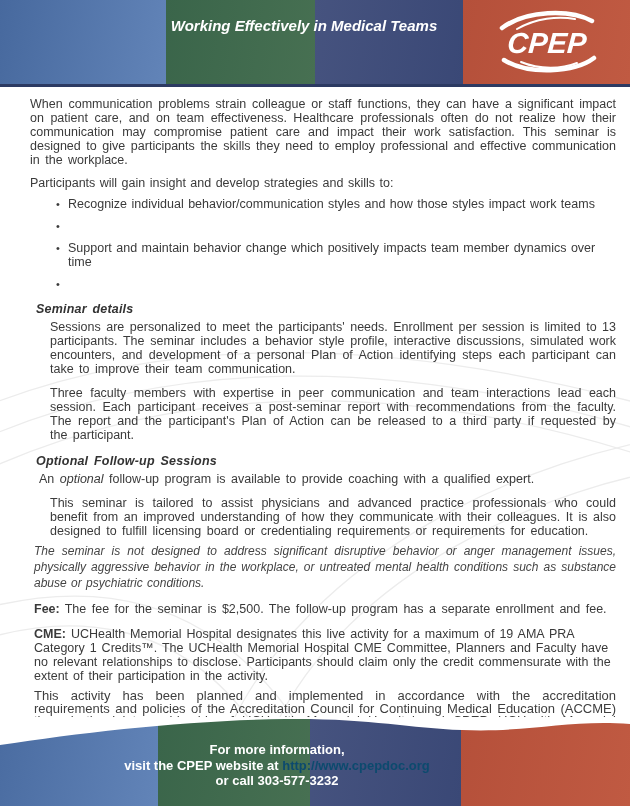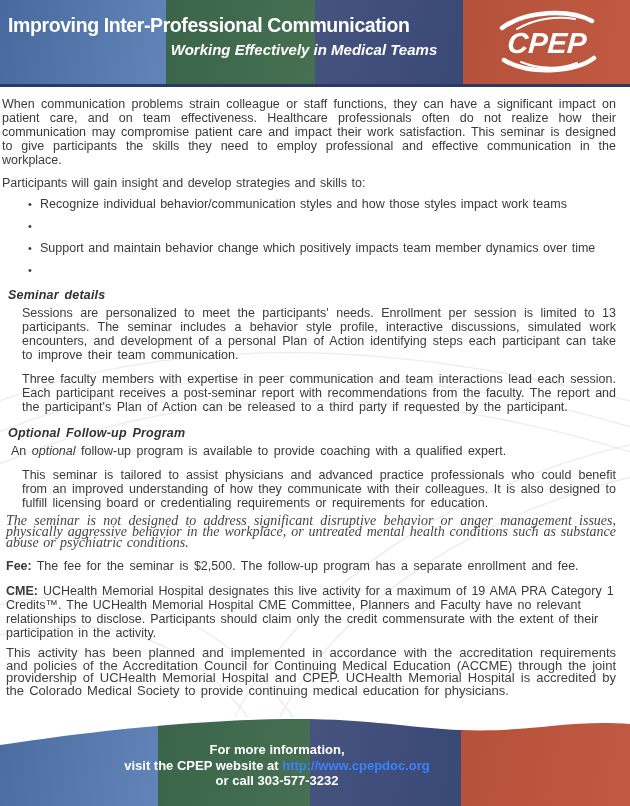--- a/index.html
+++ b/index.html
@@ -26,71 +26,70 @@
   .logo{position:absolute;right:26px;top:8px;width:114px;height:70px;z-index:2;}
   .logo svg{position:absolute;left:0;top:0;}
   .logo-text{
     position:absolute;left:0;right:0;top:19px;text-align:center;color:#fff;
     font-size:29px;font-weight:bold;font-style:italic;letter-spacing:0px;
     transform:skewX(-4deg);
   }
   
   .watermark{position:absolute;left:0;top:87px;width:630px;height:640px;z-index:0;pointer-events:none;}
   
-  .main{position:relative;z-index:1;padding:10px 14px 0 2px;}
+  .main{position:relative;z-index:1;padding:10px 14px 0 30px;}
   p{margin:0;}
   .body-text{font-size:12.5px;line-height:14px;word-spacing:2px;}
   .just{text-align:justify;}
   .p1{margin-bottom:9px;}
   .lead{margin-bottom:7px;word-spacing:1px;}
   .skills{list-style:none;margin:0 0 11px 0;padding:0 0 0 26px;}
   .skills li{display:flex;margin-bottom:8px;font-size:12.5px;line-height:14px;word-spacing:1px;}
   .dot{width:12px;flex:none;color:#3a3a3a;font-size:11px;}
   .sec-h{
     font-size:12.5px;font-weight:bold;font-style:italic;color:#333;
     margin:0 0 4px 6px;letter-spacing:0.2px;word-spacing:2px;
   }
   .sec-p{margin-left:20px;}
   .mb10{margin-bottom:10px;} .mb12{margin-bottom:12px;}
   .one-line{margin-left:9px;margin-bottom:10px;}
   .disclaimer{
-    margin:5px 0 11px 4px;font-size:14px;font-style:italic;line-height:11px;
-    color:#454545;text-align:justify;word-spacing:1px;font-family:Liberation Serif, serif;
+    margin:5px 0 11px 4px;font-size:12px;font-style:italic;line-height:16px;
+    color:#454545;text-align:justify;word-spacing:1px;
   }
   .label{font-weight:bold;margin-right:5px;}
   .fee-line{margin-left:4px;margin-bottom:11px;}
   .cme-par{margin-left:4px;margin-bottom:7px;word-spacing:1.5px;}
   .accme{
     margin-left:4px;font-size:13px;line-height:12.5px;text-align:justify;
     word-spacing:1.5px;color:#3e3e3e;
   }
   
   .footer{position:absolute;left:0;bottom:0;width:574px;height:88px;z-index:2;}
   .fb-blue {left:0;width:158px;background:linear-gradient(100deg,#4a6ca1,#6284b8);}
   .fb-green{left:158px;width:152px;background:linear-gradient(100deg,#3a654a,#477052);}
   .fb-navy {left:310px;width:151px;background:linear-gradient(100deg,#46537f,#3a4876);}
   .fb-red  {left:461px;width:169px;background:linear-gradient(100deg,#b5503a,#c05a42);}
   .wave{position:absolute;left:0;top:-1px;width:630px;height:30px;}
   .footer-text{
     position:absolute;left:0;right:0;top:24px;text-align:center;color:#fff;
     font-size:13px;font-weight:bold;line-height:15.5px;transform:translateX(-10px);
   }
-  .url{color:#3b82f6;}
+  .url{color:#0c4a6e;}
 </style>
 </head>
 <body>
 
 <div class="header">
   <div class="band hb-blue"></div>
   <div class="band hb-green"></div>
   <div class="band hb-navy"></div>
   <div class="band hb-red"></div>
 
   <div class="header-text">
-    <div class="title">Improving Inter-Professional Communication</div>
     <div class="subtitle">Working Effectively in Medical Teams</div>
   </div>
 
   <div class="logo">
     <svg width="114" height="70" viewBox="0 0 114 70">
       <g fill="none" stroke="#ffffff" stroke-linecap="round">
         <path d="M12 20 C36 2 80 1 102 13" stroke-width="4.5"></path>
         <path d="M27 21 C46 10 68 8 85 11" stroke-width="2"></path>
         <path d="M14 52 C38 67 84 65 104 50" stroke-width="4.5"></path>
         <path d="M31 54 C50 62 72 61 87 55" stroke-width="2"></path>
@@ -132,21 +131,21 @@
     </li>
     <li>
       <span class="dot">•</span>
     </li>
   </ul>
 
   <h3 class="sec-h">Seminar details</h3>
   <p class="body-text just sec-p mb10">Sessions are personalized to meet the participants' needs. Enrollment per session is limited to 13 participants. The seminar includes a behavior style profile, interactive discussions, simulated work encounters, and development of a personal Plan of Action identifying steps each participant can take to improve their team communication.</p>
   <p class="body-text just sec-p mb12">Three faculty members with expertise in peer communication and team interactions lead each session. Each participant receives a post-seminar report with recommendations from the faculty. The report and the participant's Plan of Action can be released to a third party if requested by the participant.</p>
 
-  <h3 class="sec-h">Optional Follow-up Program</h3>
+  <h3 class="sec-h">Optional Follow-up Sessions</h3>
   <p class="body-text one-line"><span>An </span><em>optional</em><span> follow-up program is available to provide coaching with a qualified expert.</span></p>
 
   <p class="body-text just sec-p">This seminar is tailored to assist physicians and advanced practice professionals who could benefit from an improved understanding of how they communicate with their colleagues. It is also designed to fulfill licensing board or credentialing requirements or requirements for education.</p>
   <p class="disclaimer">The seminar is not designed to address significant disruptive behavior or anger management issues, physically aggressive behavior in the workplace, or untreated mental health conditions such as substance abuse or psychiatric conditions.</p>
 
   <p class="body-text fee-line"><span class="label">Fee:</span><span>The fee for the seminar is $2,500. The follow-up program has a separate enrollment and fee.</span></p>
 
   <p class="body-text cme-par"><span class="label">CME:</span><span>UCHealth Memorial Hospital designates this live activity for a maximum of 19 AMA PRA Category 1 Credits™. The UCHealth Memorial Hospital CME Committee, Planners and Faculty have no relevant relationships to disclose. Participants should claim only the credit commensurate with the extent of their participation in the activity.</span></p>
 
   <p class="accme">This activity has been planned and implemented in accordance with the accreditation requirements and policies of the Accreditation Council for Continuing Medical Education (ACCME) through the joint providership of UCHealth Memorial Hospital and CPEP.  UCHealth Memorial Hospital is accredited by the Colorado Medical Society to provide continuing medical education for physicians.</p>

